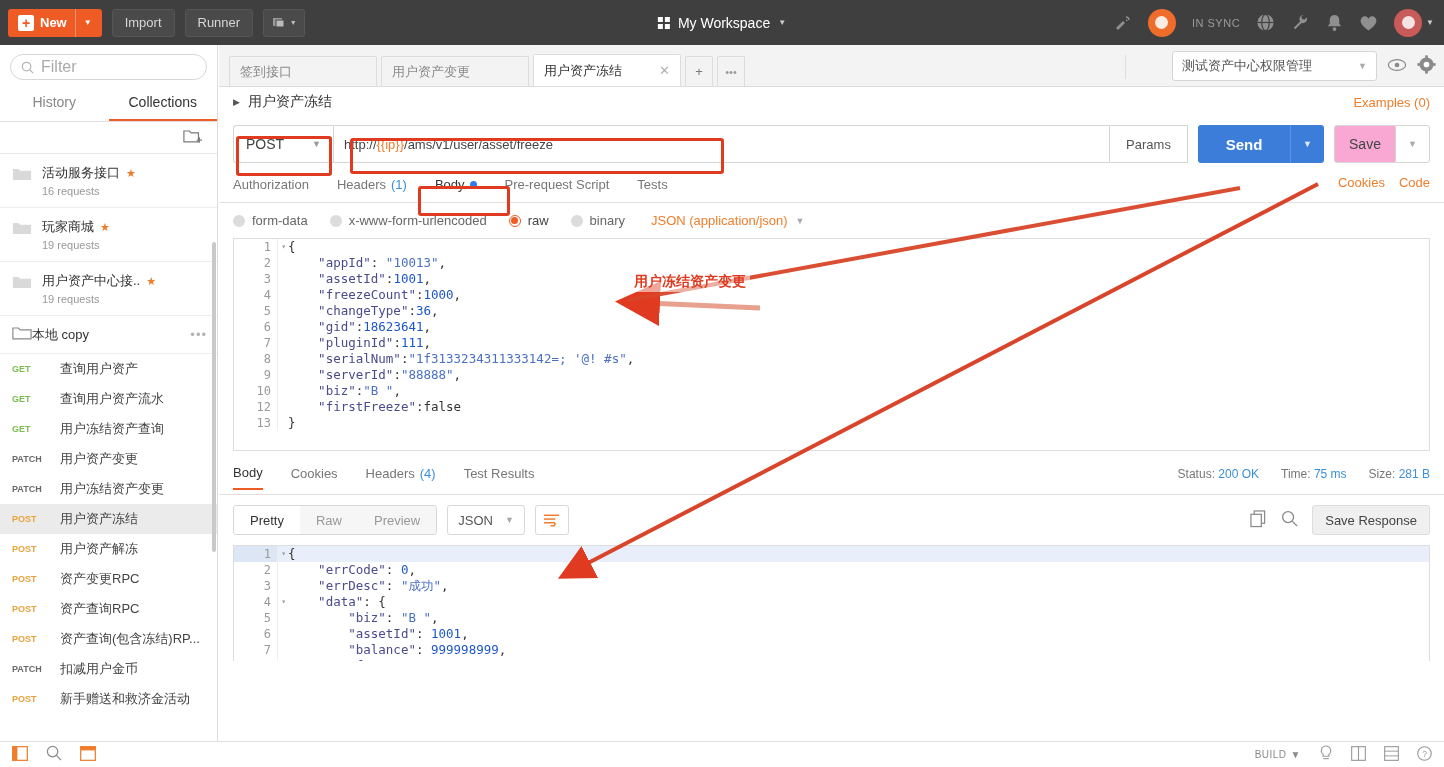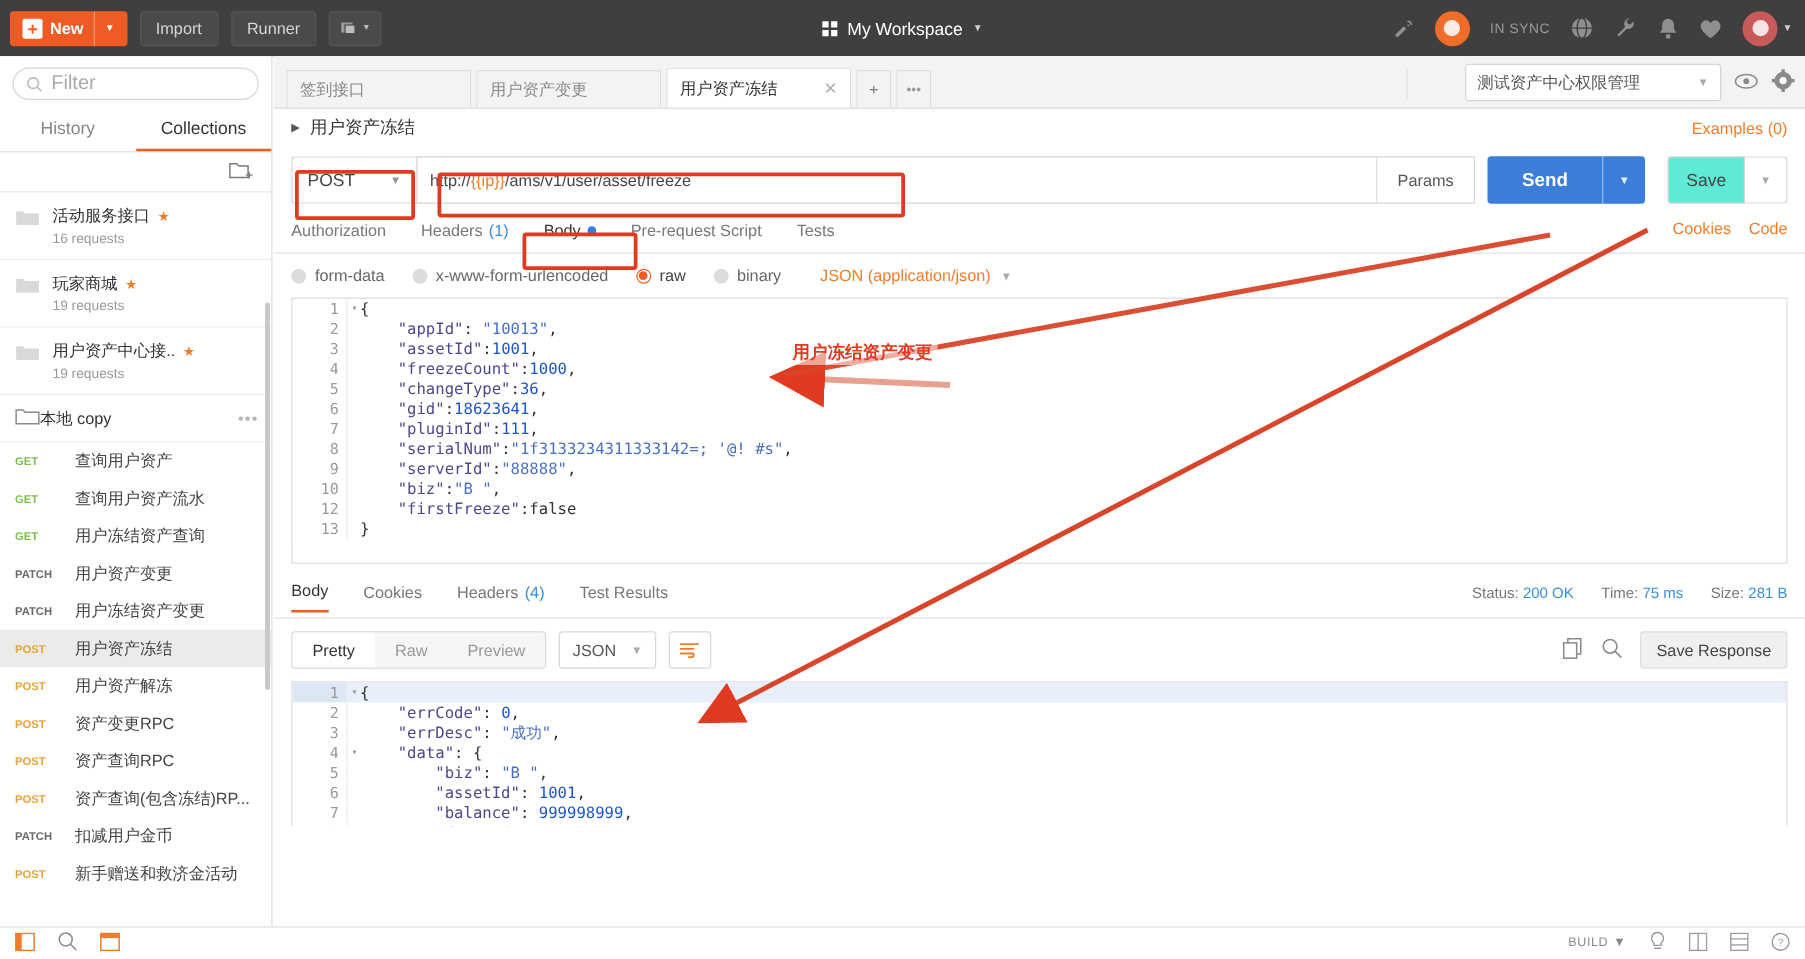--- a/index.html
+++ b/index.html
@@ -175,22 +175,22 @@
     margin-left: 10px; height: 38px; width: 92px; background: #3b7dd8; color: #fff;
     font-weight: bold; font-size: 15px; display: flex; align-items: center;
     justify-content: center; border-radius: 3px 0 0 3px;
   }
   .send-caret {
     height: 38px; width: 34px; background: #3b7dd8; color: #e1ecfb;
     display: flex; align-items: center; justify-content: center;
     border-left: 1px solid #5b94e0; border-radius: 0 3px 3px 0; font-size: 9px;
   }
   .save-btn {
-    margin-left: 18px; height: 38px; width: 62px; border: 1px solid #d5d5d5;
-    background: #5eead4; display: flex; align-items: center; justify-content: center;
+    margin-left: 10px; height: 38px; width: 62px; border: 1px solid #d5d5d5;
+    background: #f9a8d4; display: flex; align-items: center; justify-content: center;
     font-size: 14px; color: #444; border-radius: 3px 0 0 3px;
   }
   .save-caret {
     height: 38px; width: 34px; border: 1px solid #d5d5d5; border-left: none;
     background: #fff; display: flex; align-items: center; justify-content: center;
     color: #aaa; border-radius: 0 3px 3px 0; font-size: 9px;
   }
 
   .req-tabs {
     display: flex; align-items: center; padding: 6px 14px 0 14px; gap: 28px;
@@ -206,21 +206,21 @@
   .body-modes {
     display: flex; align-items: center; padding: 10px 14px; gap: 22px; font-size: 13px; color: #666;
   }
   .radio-item { display: flex; align-items: center; gap: 7px; }
   .radio {
     width: 12px; height: 12px; border-radius: 50%; background: #dcdcdc;
     display: flex; align-items: center; justify-content: center;
   }
   .radio.on { background: #fff; border: 1px solid #ef5b25; }
   .radio.on i { width: 7px; height: 7px; border-radius: 50%; background: #ef5b25; display: block; }
-  .json-type { color: #ef7d2b; display: flex; align-items: center; gap: 8px; margin-left: 9px; }
+  .json-type { color: #ef7d2b; display: flex; align-items: center; gap: 8px; margin-left: 4px; }
 
   
   .editor {
     margin: 0 14px; border: 1px solid #ddd; background: #fff; overflow: hidden;
     font-family: "DejaVu Sans Mono", monospace; font-size: 12.5px;
   }
   .code-line { display: flex; height: 16px; line-height: 16px; }
   .code-line.hl { background: #e8effa; }
   .gutter {
     width: 44px; flex: 0 0 44px; text-align: right; padding-right: 6px;

